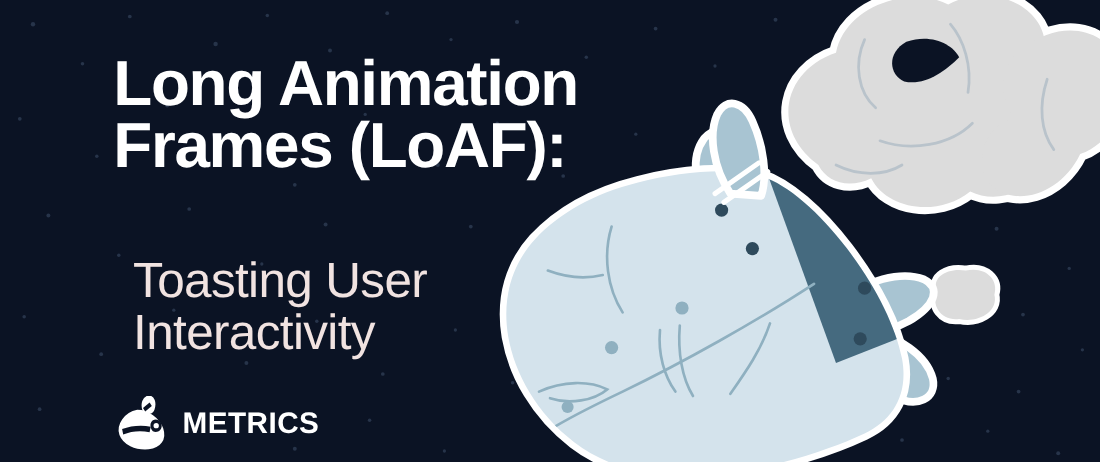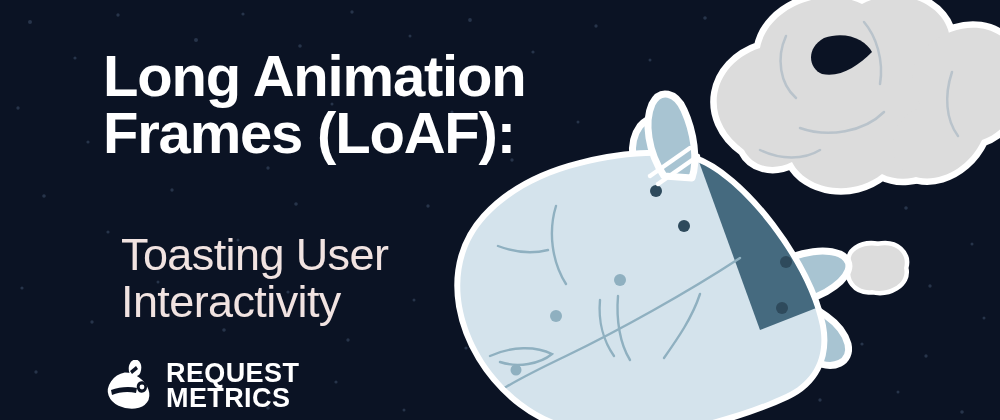--- a/index.html
+++ b/index.html
@@ -339,19 +339,18 @@
         <path d="M36,22 C40,20 44,23 44,27
                  C44,31 40,34 36,32
                  C33,29 33,24 36,22 Z" fill="#0b1324"></path>
         <circle cx="39" cy="27" r="2.4" fill="#ffffff"></circle>
 
         <path d="M8,30 C16,27 26,26 34,28 L33,33 C25,31 16,32 9,35 Z" fill="#0b1324"></path>
 
         <path d="M27,11 L33,6 L35,9 L29,14 Z" fill="#0b1324"></path>
       </svg>
       <div class="logo-words">
-        <span>REQUEST</span>
         <span>METRICS</span>
       </div>
     </div>
 
   </div>
 </div>
 
 </body></html>

